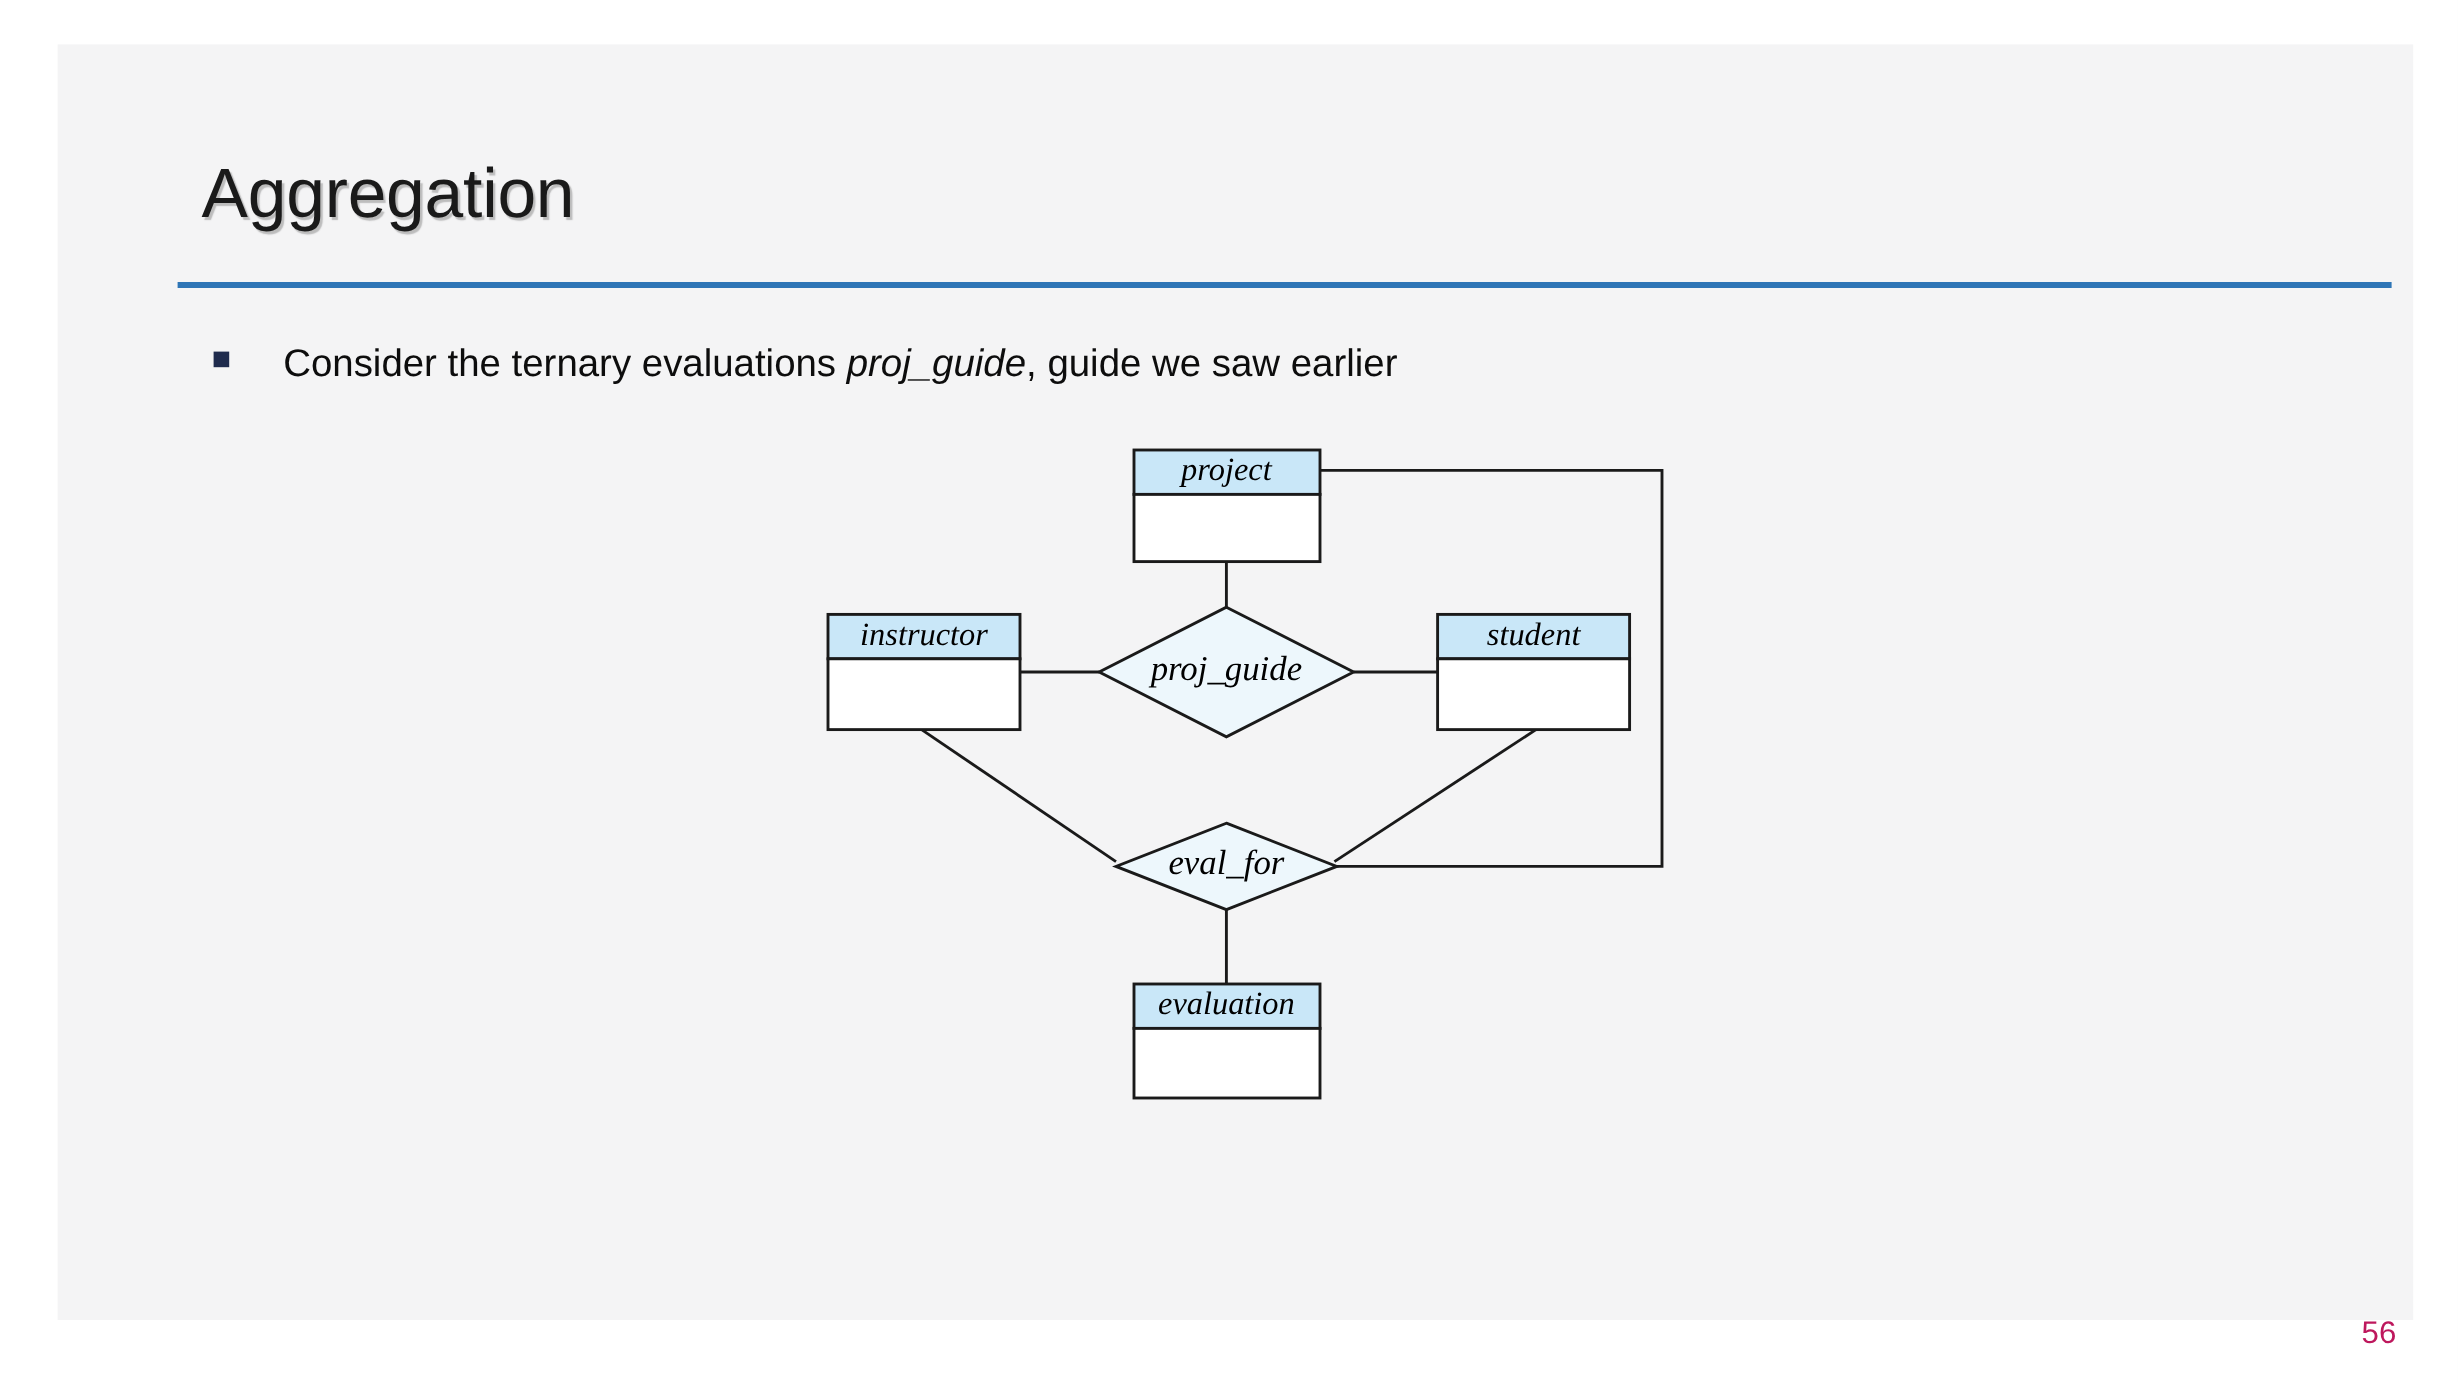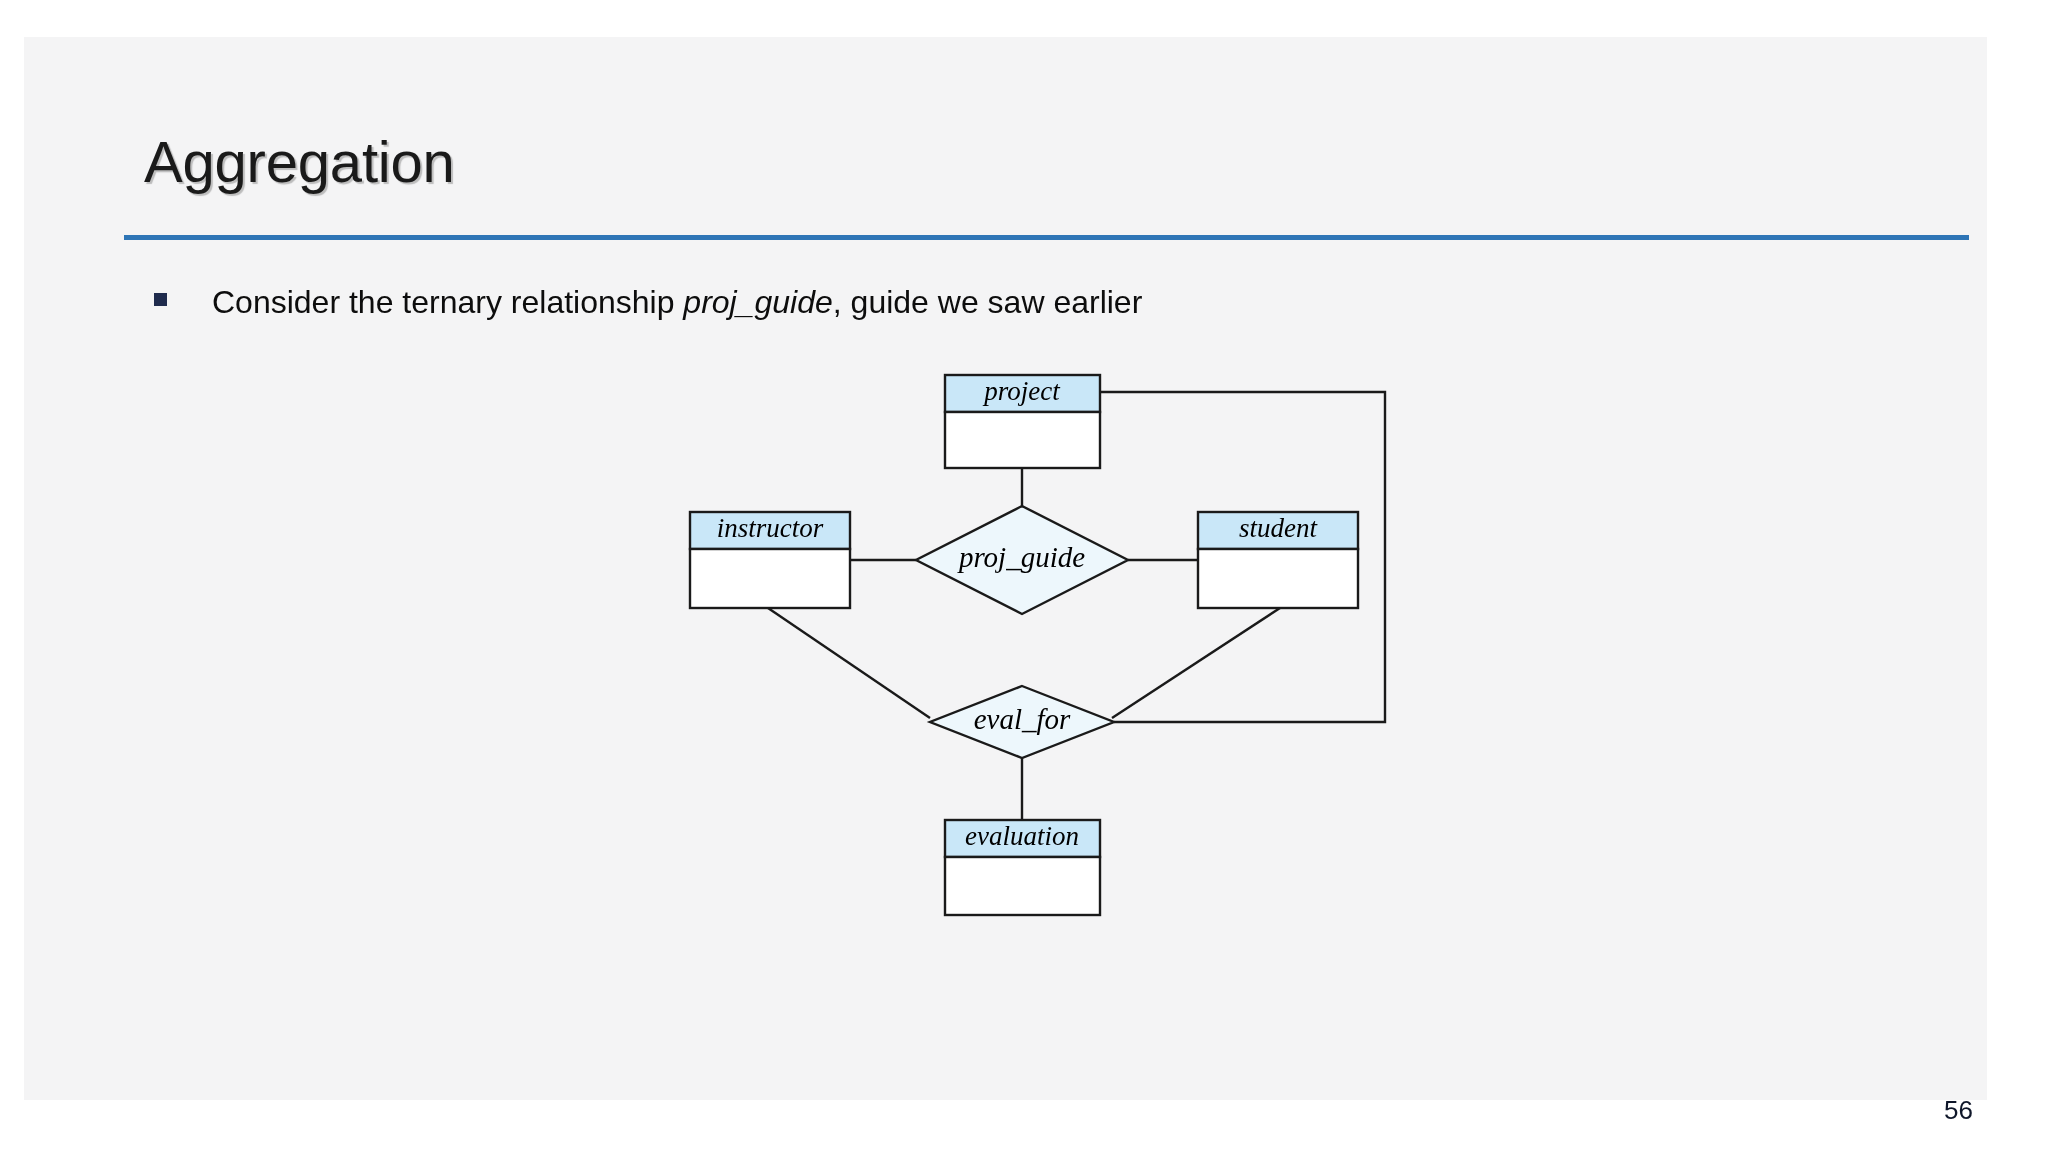--- a/index.html
+++ b/index.html
@@ -10,21 +10,21 @@
   }
   body {
     width: 2048px;
     height: 1152px;
     overflow: hidden;
     font-family: "Liberation Sans", sans-serif;
   }
 
   #slide {
     position: absolute;
-    left: 24px;
+    left: 48px;
     top: 37px;
     width: 1963px;
     height: 1063px;
     background: #f4f4f5;
   }
 
   
   #title {
     position: absolute;
     left: 120px;
@@ -98,37 +98,37 @@
   }
   .ent-label { font-size: 27px; }
   .rel-label { font-size: 29px; }
 
   
   #page-number {
     position: absolute;
     left: 1920px;
     top: 1058px;
     font-size: 26px;
-    color: #0f172a;
+    color: #be185d;
   }
 </style>
 </head>
 <body>
 
 <div id="slide">
 
   <div id="title">Aggregation</div>
 
   <div id="title-rule"></div>
 
   <div id="bullets">
 
     <div class="bullet-row">
       <span class="bullet-marker"></span>
-      <span class="bullet-text"><span>Consider the ternary relationship </span><i>proj_guide</i><span>, guide we saw earlier</span></span>
+      <span class="bullet-text"><span>Consider the ternary evaluations </span><i>proj_guide</i><span>, guide we saw earlier</span></span>
     </div>
 
 
   </div>
 
   <div id="page-number">56</div>
 
 </div>
 
 <svg id="diagram" viewBox="0 0 2048 1152">

